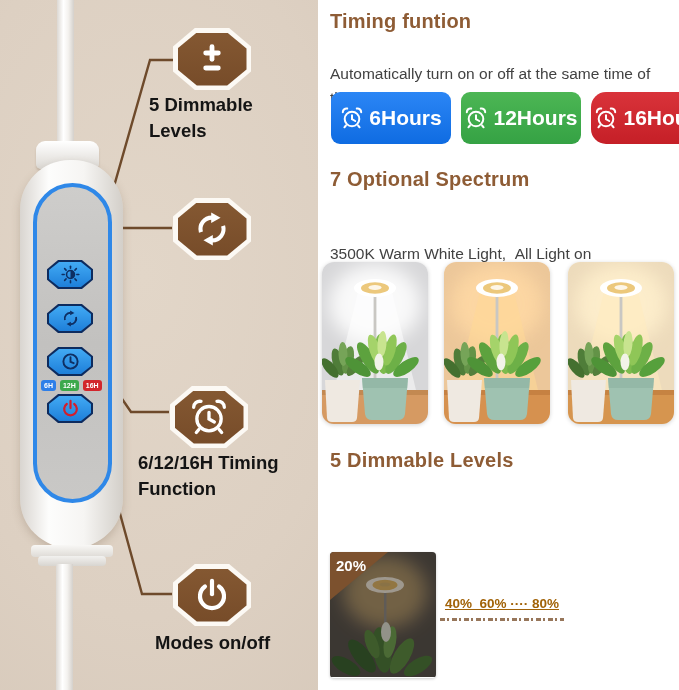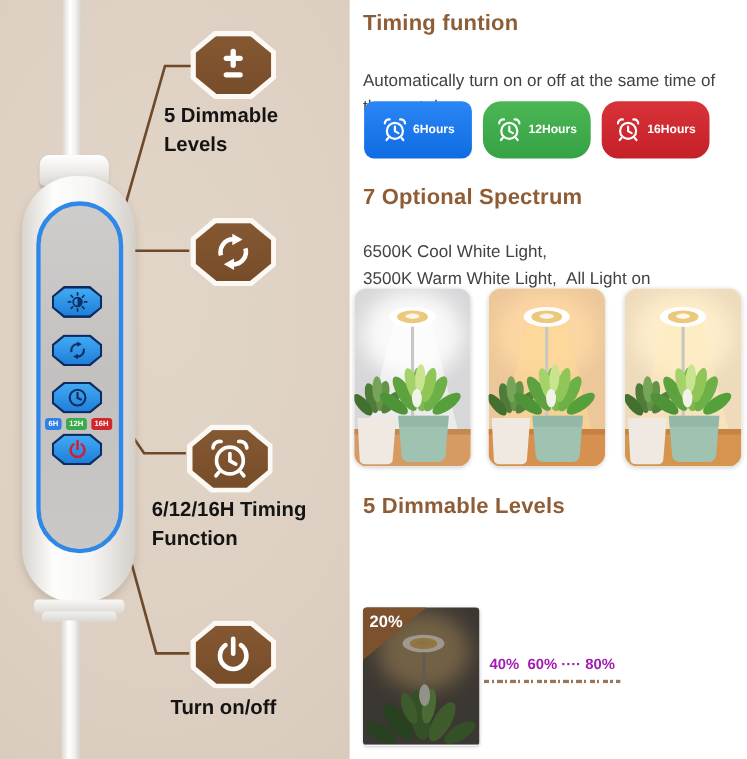--- a/index.html
+++ b/index.html
@@ -40,44 +40,44 @@
     clip-path:polygon(28% 0,72% 0,100% 30%,100% 70%,72% 100%,28% 100%,0 70%,0 30%);background:#fcf9f4;}
   .octa-in{width:69px;height:53px;display:flex;align-items:center;justify-content:center;
     clip-path:polygon(28% 0,72% 0,100% 30%,100% 70%,72% 100%,28% 100%,0 70%,0 30%);
     background:linear-gradient(180deg,#845832,#774c29);}
   .callout-label{position:absolute;color:#141414;font-size:18.5px;font-weight:bold;line-height:1.42;}
   
   .right-panel{position:absolute;left:318px;top:0;width:361px;height:690px;background:#ffffff;}
   .rh{position:absolute;left:12px;color:#8e5c35;font-size:20px;font-weight:bold;letter-spacing:.2px;}
   .rp{position:absolute;left:12px;color:#424242;font-size:15.5px;line-height:1.55;margin-top:20px;}
   .timer-row{position:absolute;left:13px;top:92px;display:flex;gap:10px;}
-  .timer-btn{width:98px;height:52px;border-radius:9px;display:flex;align-items:center;justify-content:center;gap:5px;
-    color:#fff;font-size:11px;font-weight:bold;}
+  .timer-btn{width:120px;height:52px;border-radius:9px;display:flex;align-items:center;justify-content:center;gap:5px;
+    color:#fff;font-size:21px;font-weight:bold;}
   .btn-blue{background:linear-gradient(180deg,#2b86f5,#0f6ce2);}
-  .btn-green{background:linear-gradient(180deg,#4cb654,#35a244);border-radius:17px;}
+  .btn-green{background:linear-gradient(180deg,#4cb654,#35a244);}
   .btn-red{background:linear-gradient(180deg,#d9333a,#c51f27);border-radius:15px;}
   .spec-row{position:absolute;top:262px;left:0;width:361px;height:162px;}
   .spec-card{position:absolute;top:0;width:106px;height:162px;border-radius:12px;overflow:hidden;
     box-shadow:0 1px 4px rgba(0,0,0,.18);}
   .spec-card svg{display:block;width:106px;height:162px;}
   .spec-cool{--wall:#d7d7d9;--glow:#ffffff;--beam:rgba(255,255,255,.5);--table:#d69a62;--tedge:#b97f48;}
   .spec-warm{--wall:#ecc79a;--glow:#ffd9a4;--beam:rgba(255,216,150,.55);--table:#d6914f;--tedge:#bd7a3c;}
   .spec-mix{--wall:#eddbbc;--glow:#fff0cd;--beam:rgba(255,235,190,.5);--table:#d6954f;--tedge:#bd7a3c;}
   .dim-card{position:absolute;top:552px;width:106px;height:126px;border-radius:4px;overflow:hidden;
     box-shadow:0 1px 3px rgba(0,0,0,.2);}
   .dim-card svg{display:block;width:106px;height:125px;}
   .dim20{--bg:#58514a;--glow:rgba(235,195,125,.55);--vig:.32;--pole:#8d8780;--ringo:#e9e1d2;--ringh:#caa968;
     --leaf1:#3c6030;--leaf2:#4d7739;--leaf3:#5c8640;--leaf4:#6f9c4e;--flower:#d8d8ca;}
   .dim100{--bg:#e9e9e7;--glow:rgba(255,246,220,.95);--vig:.04;--pole:#c8c8c4;--ringo:#ffffff;--ringh:#fdf3de;
     --leaf1:#55a334;--leaf2:#6cba45;--leaf3:#82c955;--leaf4:#a7db72;--flower:#f7f8ef;}
   .dim-badge{position:absolute;left:0;top:0;width:58px;height:48px;
     clip-path:polygon(0 0,100% 0,0 100%);background:#7c512e;
     color:#fff;font-size:15px;font-weight:bold;padding:5px 0 0 6px;box-sizing:border-box;}
   .dim-mid{position:absolute;left:440px;top:596px;width:124px;text-align:center;}
-  .mid-label{color:#a21caf;font-size:13.5px;font-weight:bold;white-space:nowrap;}
+  .mid-label{color:#a16207;font-size:13.5px;font-weight:bold;white-space:nowrap;text-decoration:underline;}
   .dash-line{margin-top:7px;height:3px;
     background:repeating-linear-gradient(90deg,#97765a 0 5px,transparent 5px 7px,#97765a 7px 9px,transparent 9px 12px);}
 </style>
 </head>
 <body>
 
 <svg width="0" height="0" style="position:absolute">
   <defs>
     <filter id="softblur" x="-50%" y="-50%" width="200%" height="200%">
         <feGaussianBlur stdDeviation="9"></feGaussianBlur>
@@ -253,21 +253,21 @@
     <div class="callout-label" style="left:138px;top:450px;width:175px">6/12/16H Timing Function</div>
 
     <div class="octa" style="left:173px;top:564px">
       <div class="octa-in">
         <svg width="36" height="36" viewBox="0 0 24 24">
           <path d="M7.3 6.3 A8 8 0 1 0 16.7 6.3" fill="none" stroke="#ffffff" stroke-width="2.8" stroke-linecap="round"></path>
           <line x1="12" y1="2.5" x2="12" y2="11.5" stroke="#ffffff" stroke-width="2.8" stroke-linecap="round"></line>
         </svg>
       </div>
     </div>
-    <div class="callout-label" style="left:155px;top:630px;width:150px">Turn on/off</div>
+    <div class="callout-label" style="left:155px;top:630px;width:150px">Modes on/off</div>
   </div>
 
   <div class="right-panel">
 
     <div class="rh" style="top:10px">Timing funtion</div>
     <div class="rp" style="top:42px;width:340px">Automatically turn on or off at the same time of the next day.</div>
 
     <div class="timer-row">
       <div class="timer-btn btn-blue">
         <svg width="24" height="24" viewBox="0 0 24 24">
@@ -305,21 +305,21 @@
             <path d="M5.9 19.5 L4.4 21.3"></path>
               <path d="M18.1 19.5 L19.6 21.3"></path>
           </g>
         </svg>
         <span>16Hours</span>
       </div>
     </div>
 
     <div class="rh" style="top:168px">7 Optional Spectrum</div>
     <div class="rp" style="top:198px;width:345px">
-      <span>6500K Cool White Light,</span><br>
+      <br>
       <span>3500K Warm White Light,&nbsp;&nbsp;All Light on</span>
     </div>
 
     <div class="spec-row">
       <div class="spec-card spec-cool" style="left:4px">
         <svg viewBox="0 0 106 162">
             <use href="#scene"></use>
           </svg>
       </div>
       <div class="spec-card spec-warm" style="left:126px">

